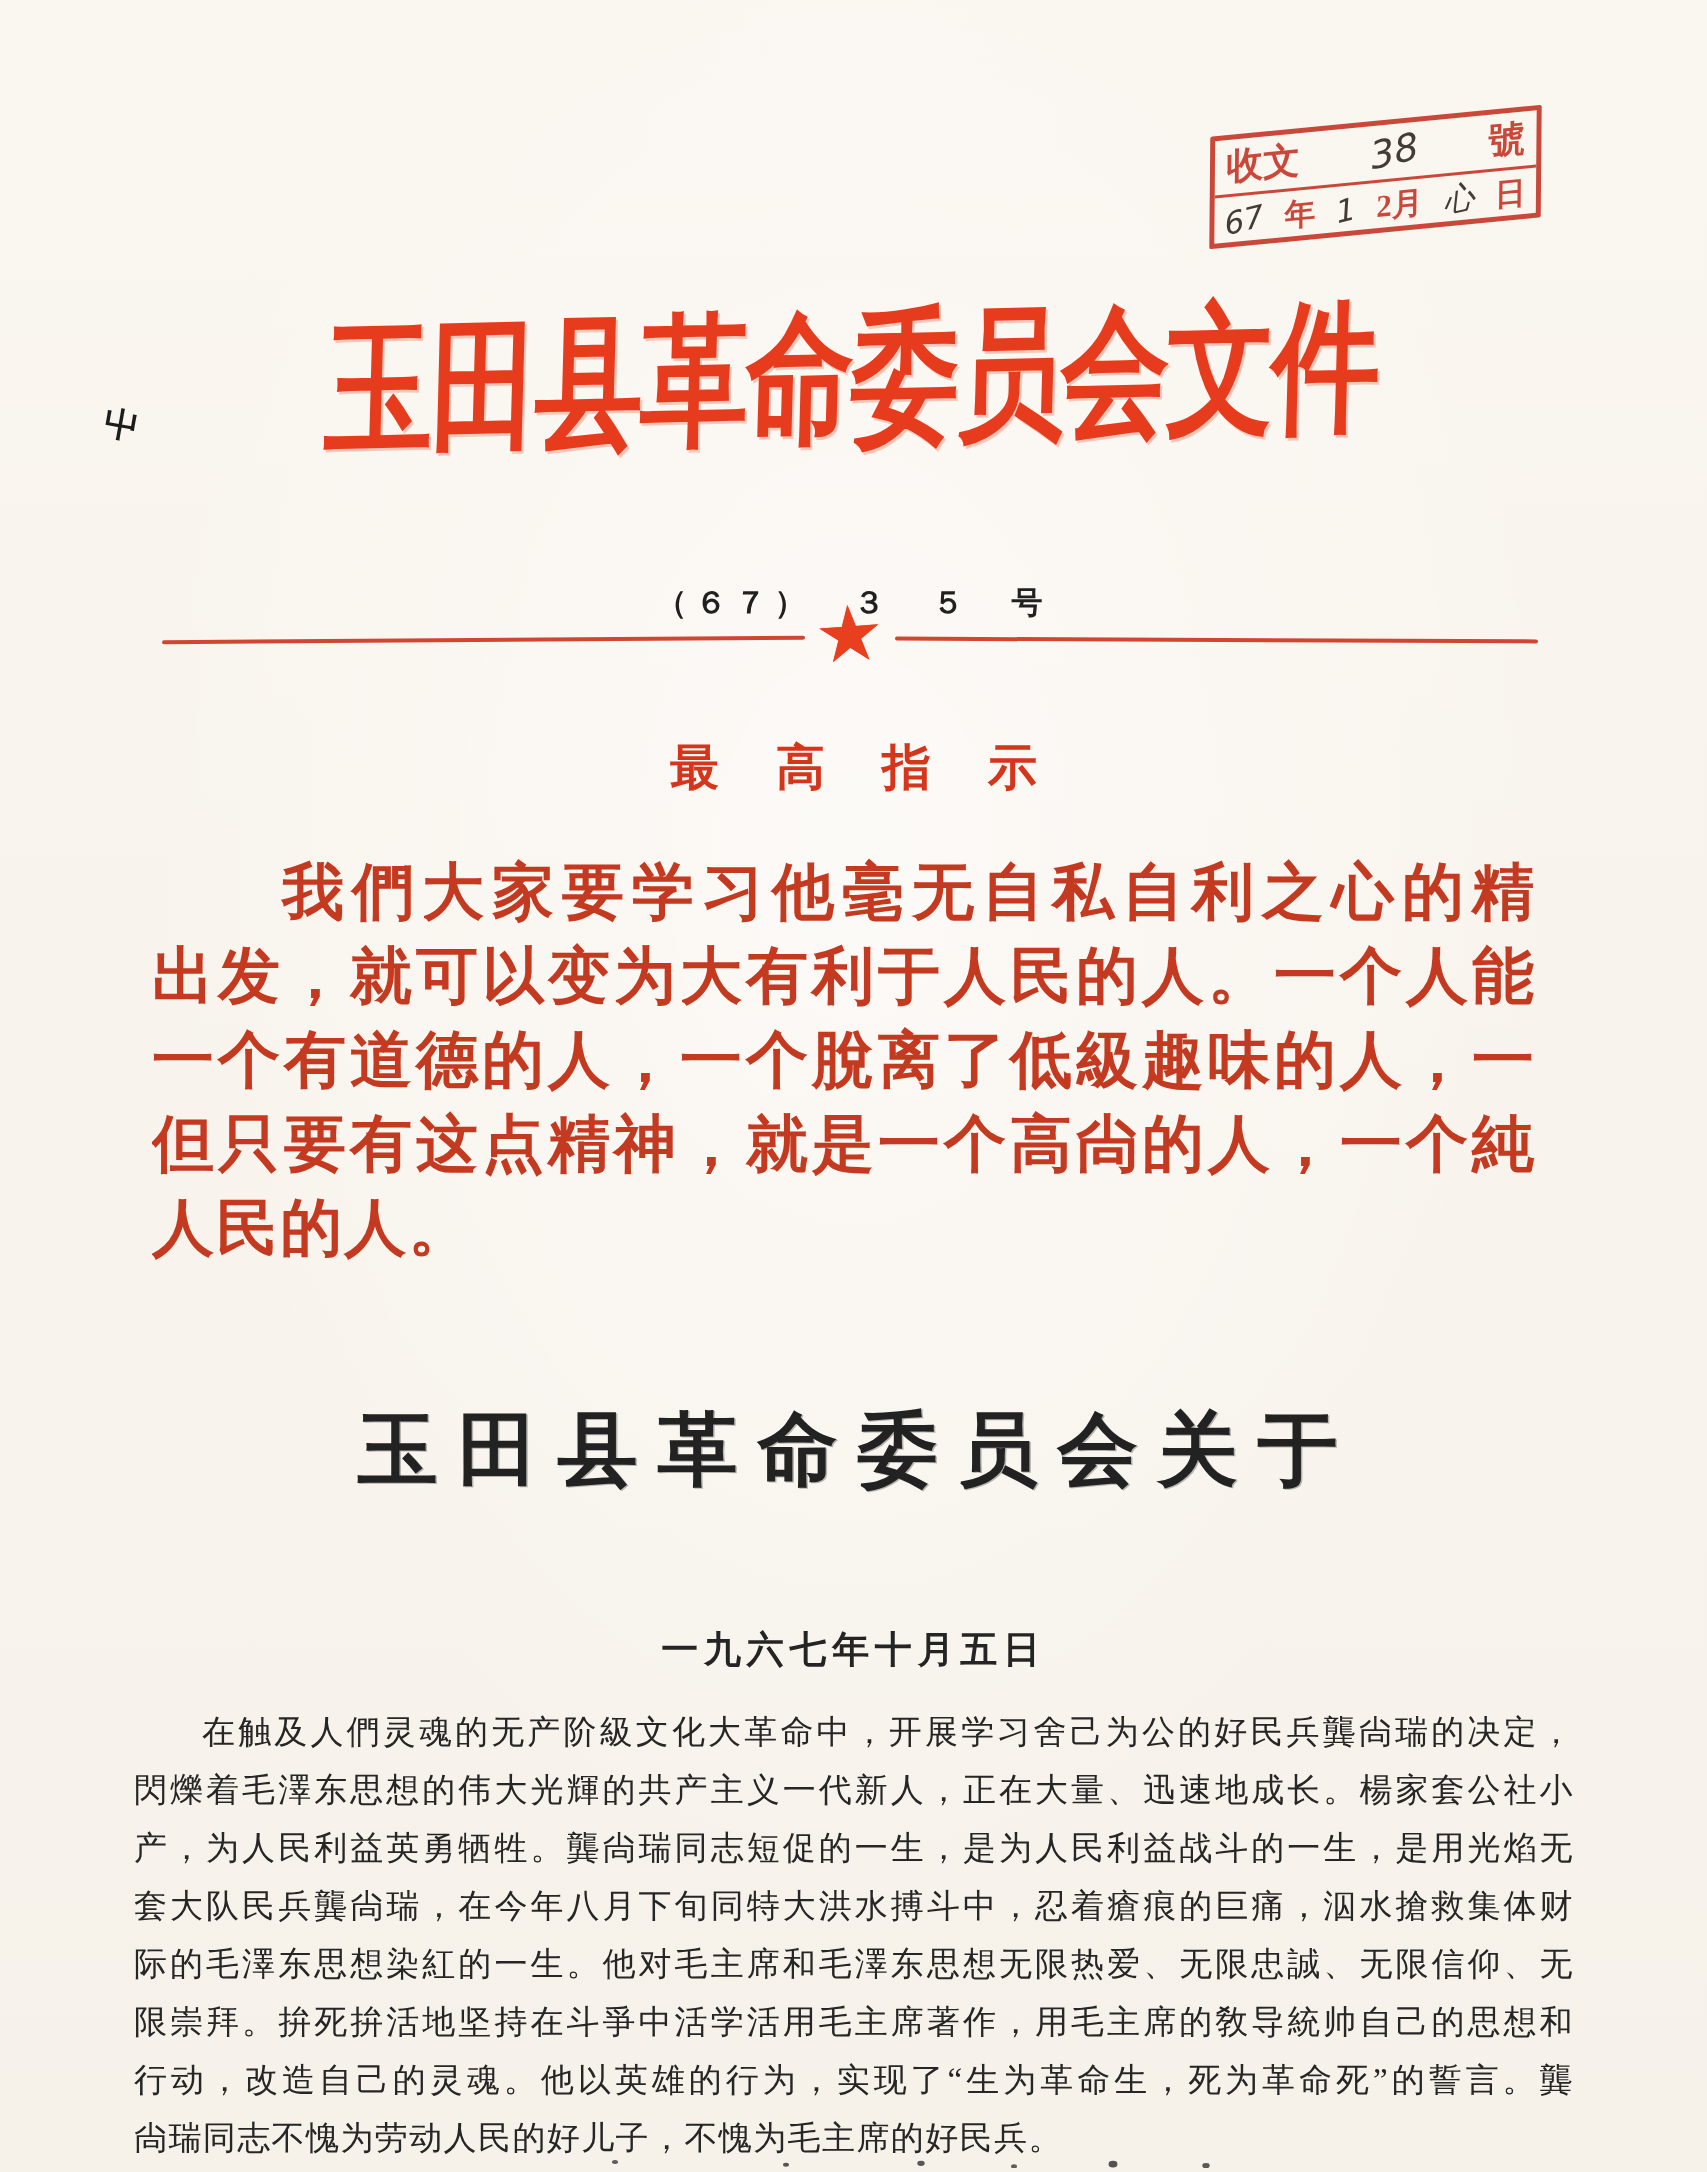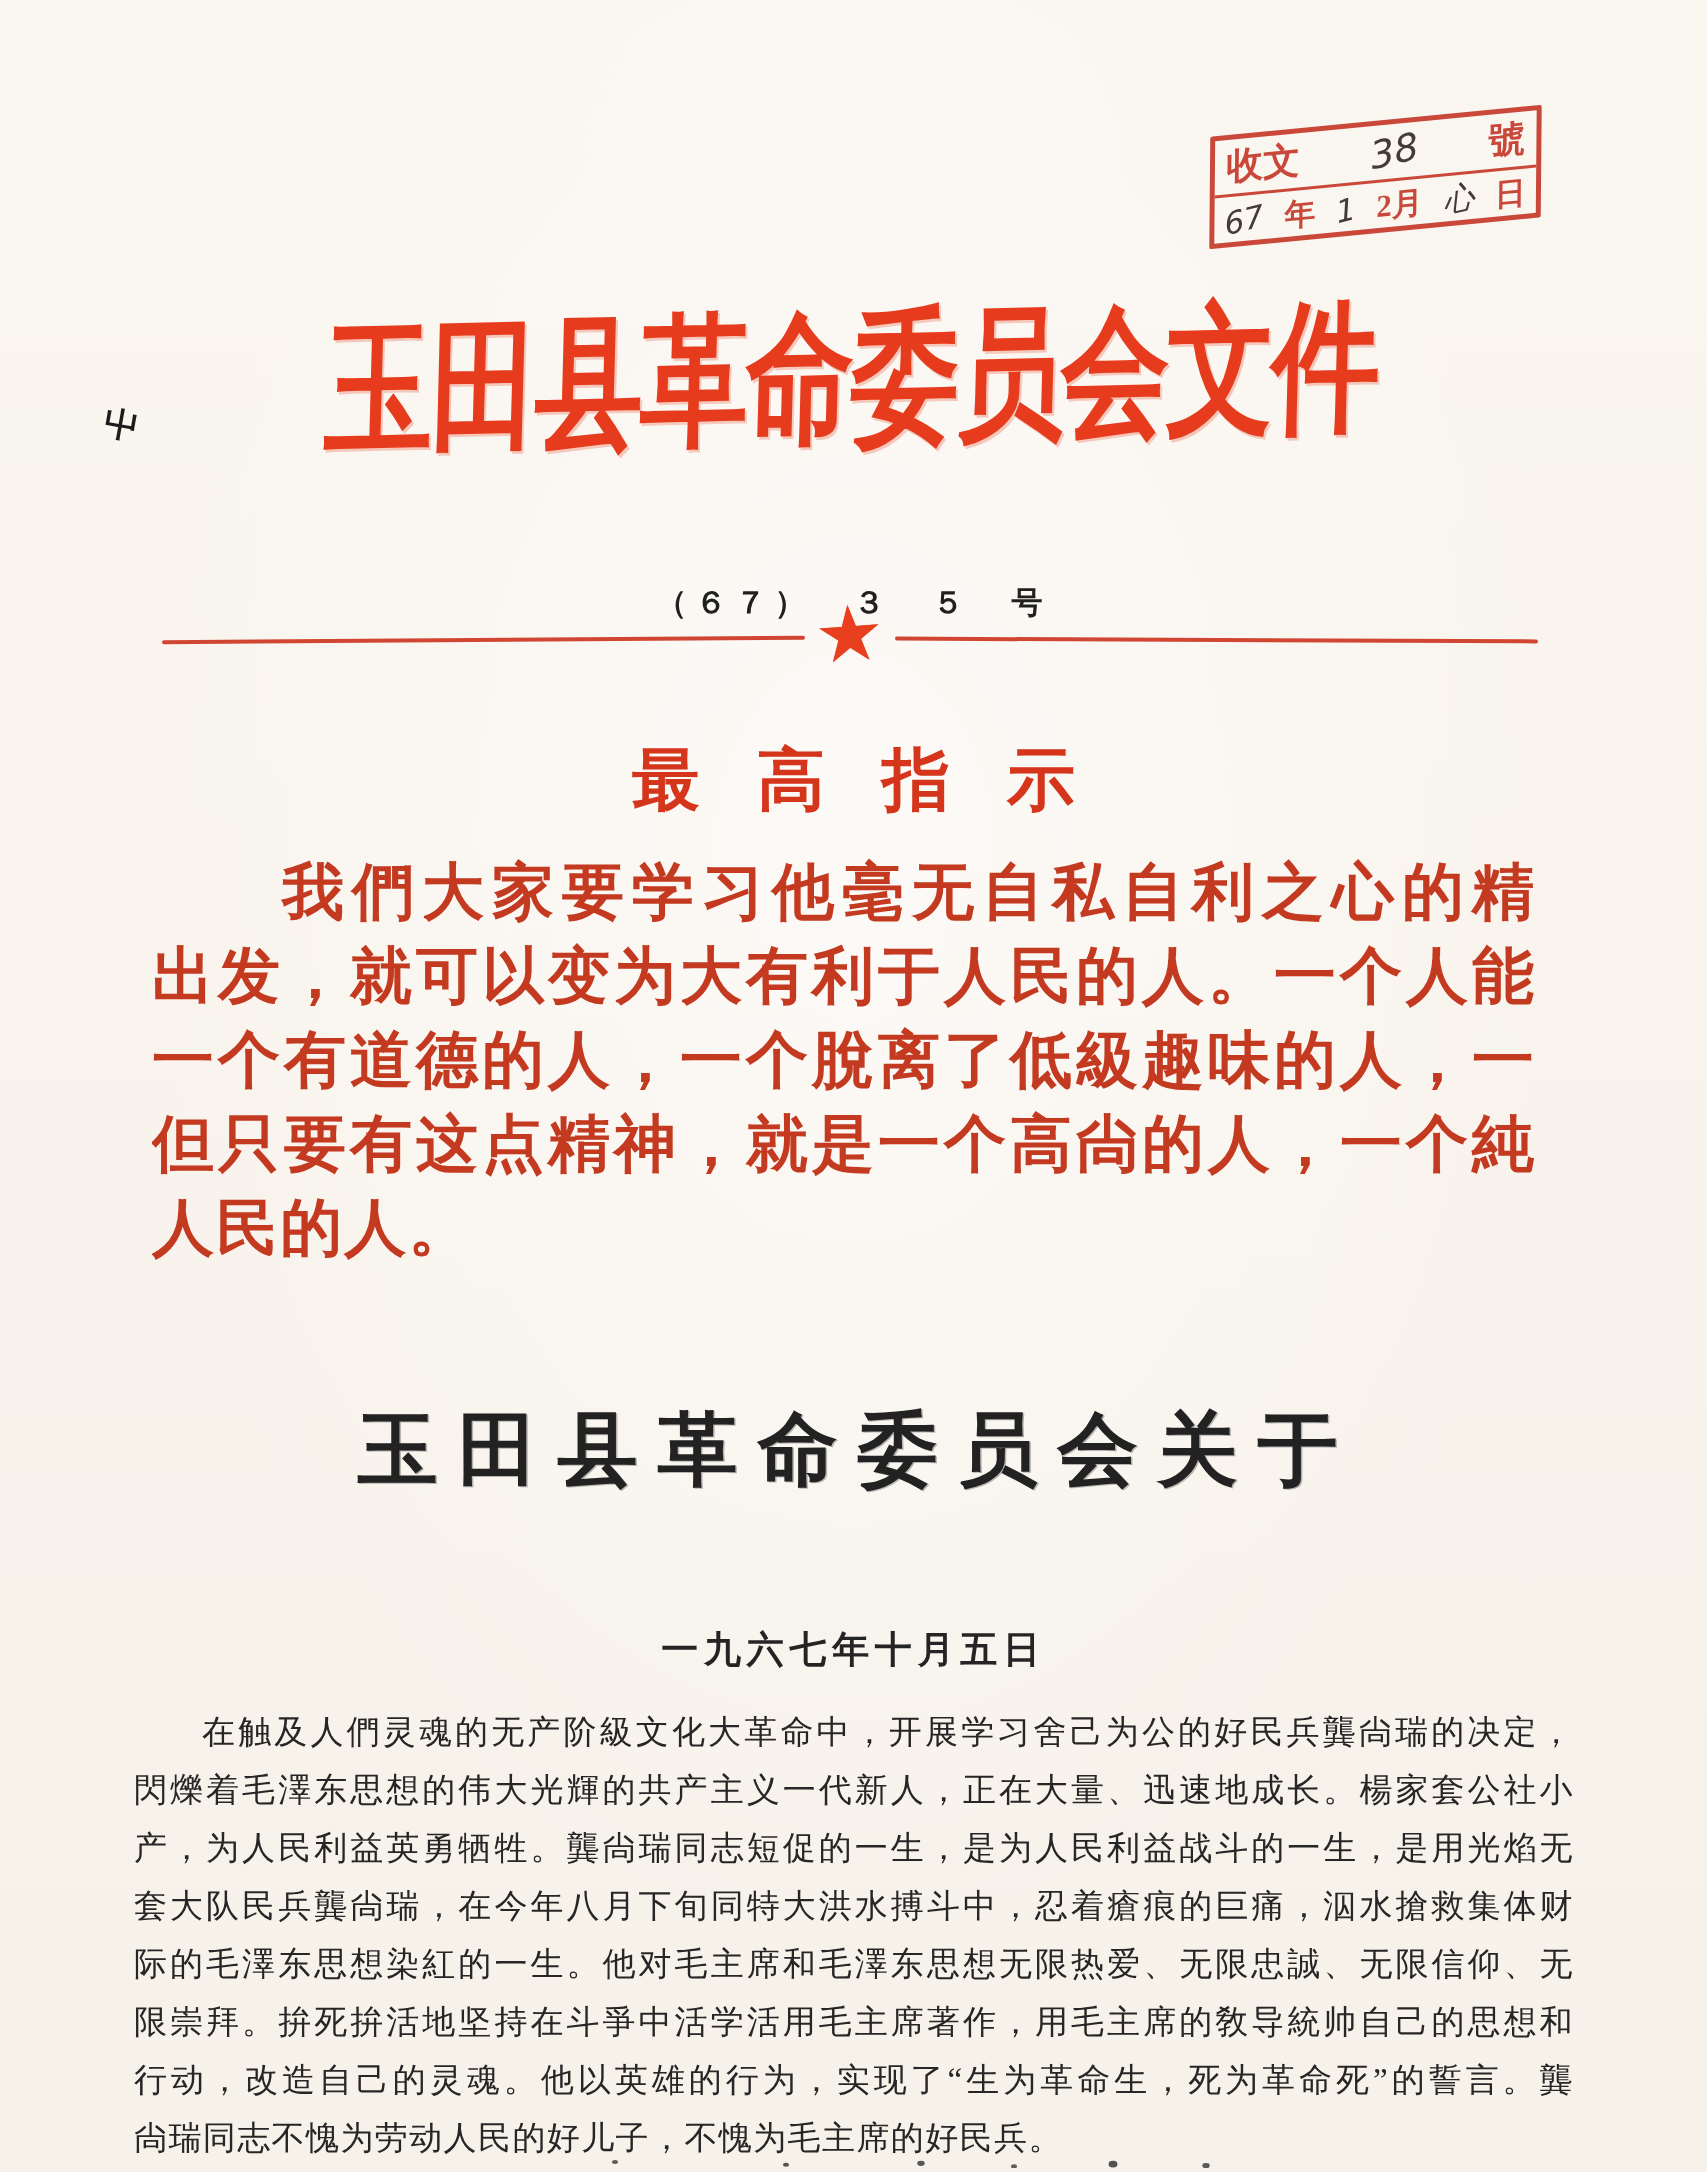--- a/index.html
+++ b/index.html
@@ -66,21 +66,21 @@
   .divider .seg.right{transform:rotate(0.25deg);}
   .star{
     font-size:77px;line-height:1;color:#e8401f;
     margin:0 10px;transform:translateY(-4.3px) rotate(-4deg);
     text-shadow:0 0 0.7px #e8401f;
   }
 
   
   .directive-heading{
     position:absolute;left:0;right:0;top:735px;
-    text-align:center;font-size:68px;font-weight:800;
+    text-align:center;font-size:49px;font-weight:800;
     color:#d5351b;letter-spacing:57px;padding-left:57px;
     white-space:nowrap;
   }
   .quote{
     position:absolute;left:152px;width:1384px;top:850px;
     font-size:62px;line-height:84px;
     color:#c43a20;font-weight:600;letter-spacing:2.1px;
   }
   .q-line{
     text-align:justify;text-align-last:justify;text-justify:inter-character;

